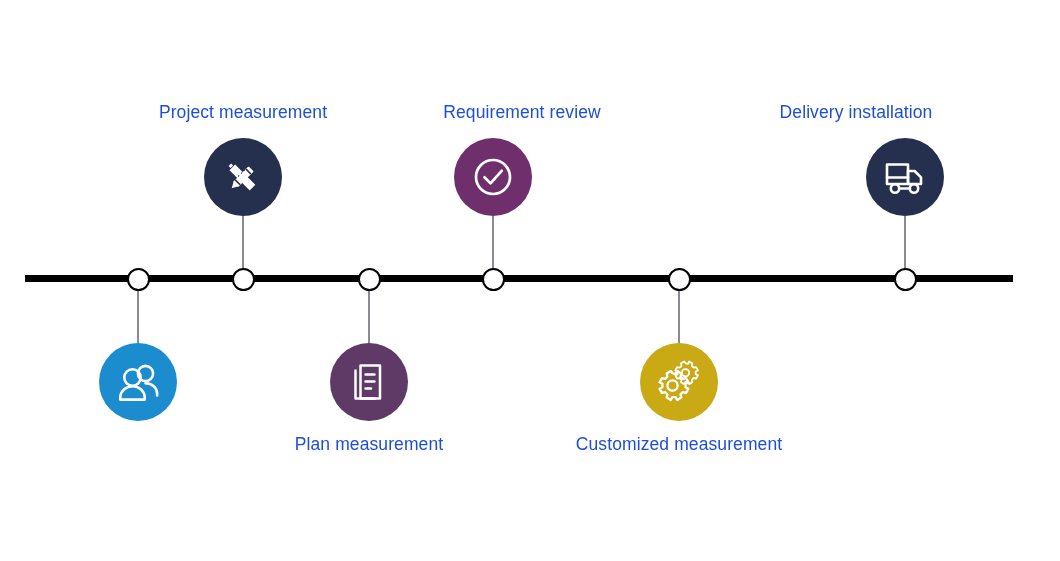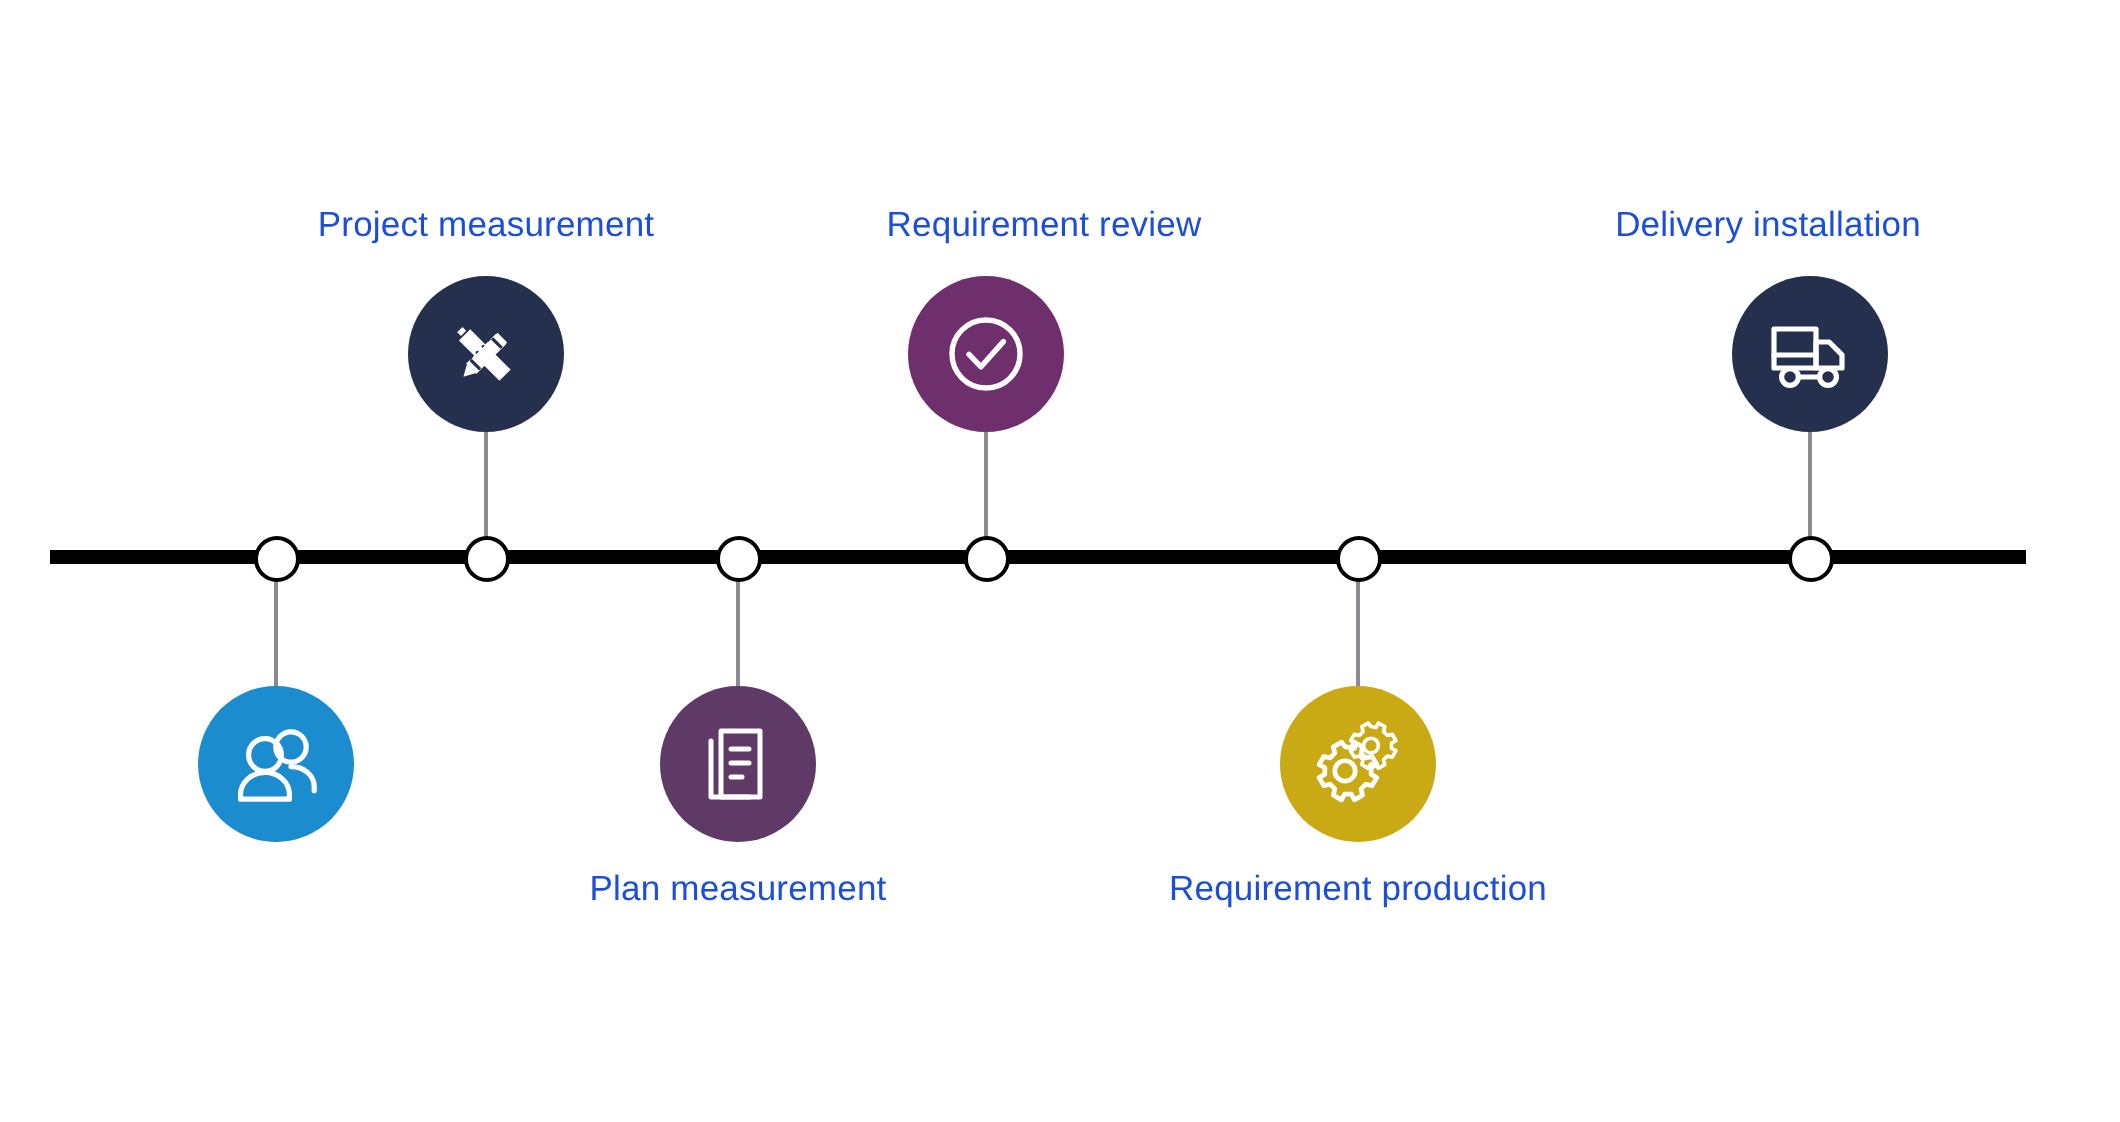--- a/index.html
+++ b/index.html
@@ -170,31 +170,31 @@
           <path d="M0,-13.4 L3.1,-12.8 L4.6,-15.6 L8.6,-13.3 L7.9,-10.2 L10.2,-7.9 L13.3,-8.6
                    L15.6,-4.6 L12.8,-3.1 L12.8,0.2 L15.6,1.7 L13.3,5.7 L10.2,5.0 L7.9,7.3
                    L8.6,10.4 L4.6,12.7 L3.1,9.9 L-0.2,9.9 L-1.7,12.7 L-5.7,10.4 L-5.0,7.3
                    L-7.3,5.0 L-10.4,5.7 L-12.7,1.7 L-9.9,0.2 L-9.9,-3.1 L-12.7,-4.6
                    L-10.4,-8.6 L-7.3,-7.9 L-5.0,-10.2 L-5.7,-13.3 L-1.7,-15.6 L0,-13.4 Z"></path>
           <circle cx="0" cy="-1.5" r="5.0"></circle>
         </g>
       </svg>
     </span>
   </div>
-  <div class="step-label" style="left:679px; top:434px;">Requirement production</div>
+  <div class="step-label" style="left:679px; top:434px;">Customized measurement</div>
 
   <div class="connector" style="left:904.3px; top:216px; height:62px;"></div>
   <div class="node-marker" style="left:905px;"></div>
   <div class="icon-disc" style="left:905px; top:138px; background:#252f4e;">
     <span>
       <svg width="46" height="42" viewBox="0 0 46 42" fill="none" stroke="#ffffff" stroke-width="2.6" stroke-linecap="round" stroke-linejoin="round">
         <path d="M5 8.5h21v19.5H5z"></path>
         <path d="M26 15h6.6l6.4 6.4V28H26z"></path>
         <path d="M5 21.5h21"></path>
         <circle cx="13" cy="32.5" r="4.2"></circle>
         <circle cx="32" cy="32.5" r="4.2"></circle>
         <path d="M17.2 32.5h10.6"></path>
       </svg>
     </span>
   </div>
-  <div class="step-label" style="left:884px; top:102px;">Delivery installation</div>
+  <div class="step-label" style="left:856px; top:102px;">Delivery installation</div>
 
 </div>
 
 </body></html>

